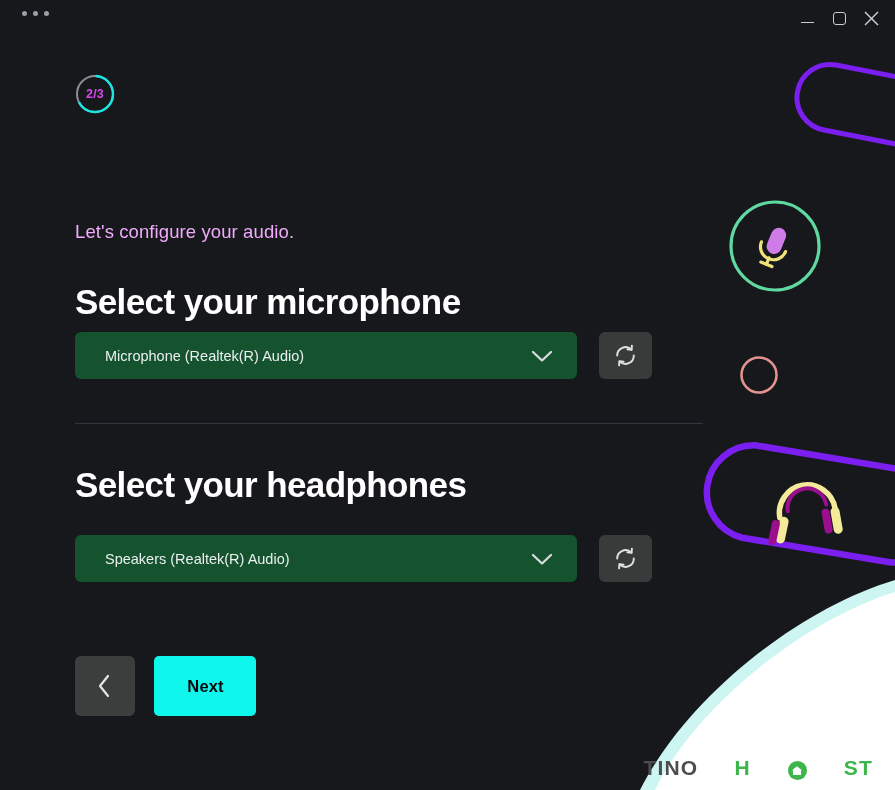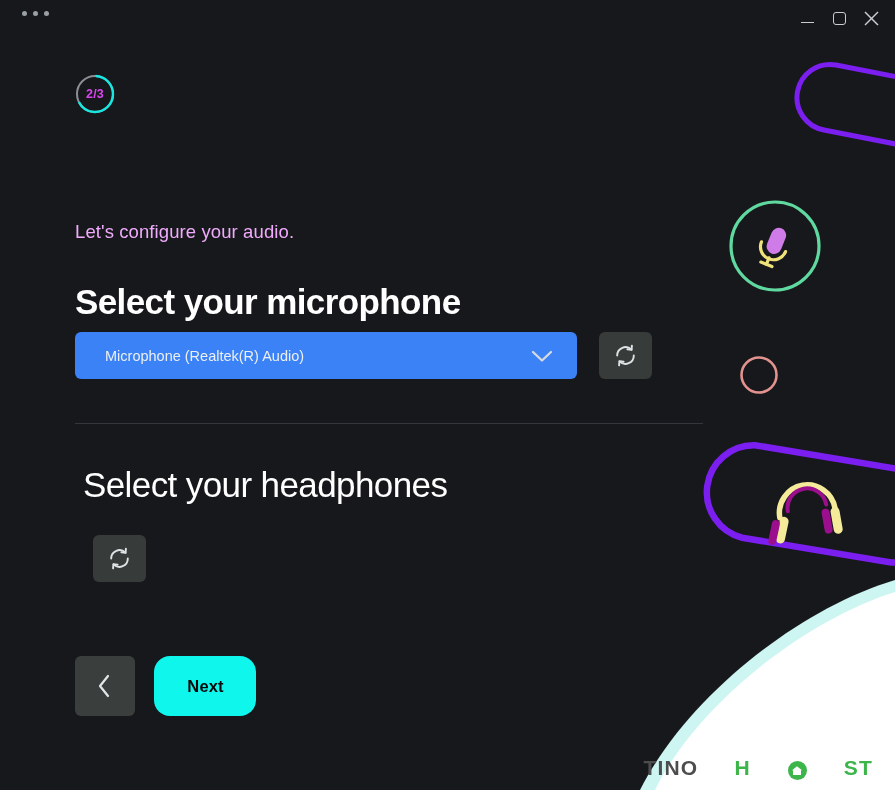--- a/index.html
+++ b/index.html
@@ -76,37 +76,37 @@
     position: absolute; top: 221px; left: 0;
     font-size: 18.5px; color: #f0abfc; font-weight: normal;
     letter-spacing: 0.1px; white-space: nowrap;
   }
   .heading-mic {
     position: absolute; top: 262px; left: 0;
     font-size: 35px; font-weight: bold; color: #ffffff;
     letter-spacing: -0.6px; white-space: nowrap; margin-top: 20px;
   }
   .heading-hp {
-    position: absolute; top: 465px; left: 8px;
-    font-size: 35px; font-weight: normal; color: #ffffff;
+    position: absolute; top: 465px; left: 0;
+    font-size: 35px; font-weight: bold; color: #ffffff;
     letter-spacing: -0.6px; white-space: nowrap;
   }
   .divider {
     position: absolute; top: 423px; left: 0;
     width: 628px; height: 1px; background: #33373d;
   }
 
   .row-mic { position: absolute; top: 332px; left: 0; }
   .row-hp  { position: absolute; top: 535px; left: 0; }
 
   .select-box {
     position: relative;
     display: inline-block; vertical-align: top;
     width: 502px; height: 47px;
-    background: #3b82f6;
+    background: #14532d;
     border-radius: 6px;
     cursor: pointer;
     text-align: right;
   }
   .select-box .val {
     position: absolute; left: 30px; top: 0; height: 47px;
     display: flex; align-items: center;
     font-size: 14.5px; color: #eceff1;
     white-space: nowrap;
   }
@@ -137,21 +137,21 @@
     position: relative; cursor: pointer;
   }
   .back-btn .ic {
     position: absolute; inset: 0;
     display: flex; align-items: center; justify-content: center;
   }
   .next-btn {
     display: inline-block; vertical-align: top;
     margin-left: 15px;
     width: 102px; height: 60px;
-    background: #0ff7ec; border-radius: 16px;
+    background: #0ff7ec; border-radius: 5px;
     border: none; cursor: pointer;
     font-family: "Liberation Sans", sans-serif;
     font-size: 16.5px; font-weight: bold; color: #07090b;
     letter-spacing: 0.1px;
   }
 
   
   .watermark { position: absolute; right: 0; bottom: 0; z-index: 30; pointer-events: none; }
   .wm-text {
     position: absolute; right: 22px; bottom: 10px;
@@ -286,20 +286,28 @@
           </svg>
         </span>
       </div>
     </div>
 
     <div class="divider"></div>
 
     <div class="heading-hp">Select your headphones</div>
 
     <div class="row-hp">
+      <div class="select-box">
+        <span class="val">Speakers (Realtek(R) Audio)</span>
+        <span class="chev">
+          <svg width="22" height="14" viewBox="0 0 22 14">
+            <polyline points="2,3 11,11.5 20,3" fill="none" stroke="#d7dbde" stroke-width="2.3" stroke-linecap="round" stroke-linejoin="round"></polyline>
+          </svg>
+        </span>
+      </div>
       <div class="refresh-btn">
         <span class="ic">
           <svg width="25" height="25" viewBox="0 0 25 25">
             <path d="M 4.2 12.5 a 8.3 8.3 0 0 1 14.2 -5.9" fill="none" stroke="#dfe3e6" stroke-width="1.9" stroke-linecap="round"></path>
             <path d="M 20.8 12.5 a 8.3 8.3 0 0 1 -14.2 5.9" fill="none" stroke="#dfe3e6" stroke-width="1.9" stroke-linecap="round"></path>
             <polyline points="18.9,2.6 18.6,6.9 14.4,6.3" fill="none" stroke="#dfe3e6" stroke-width="1.9" stroke-linecap="round" stroke-linejoin="round"></polyline>
             <polyline points="6.1,22.4 6.4,18.1 10.6,18.7" fill="none" stroke="#dfe3e6" stroke-width="1.9" stroke-linecap="round" stroke-linejoin="round"></polyline>
           </svg>
         </span>
       </div>

